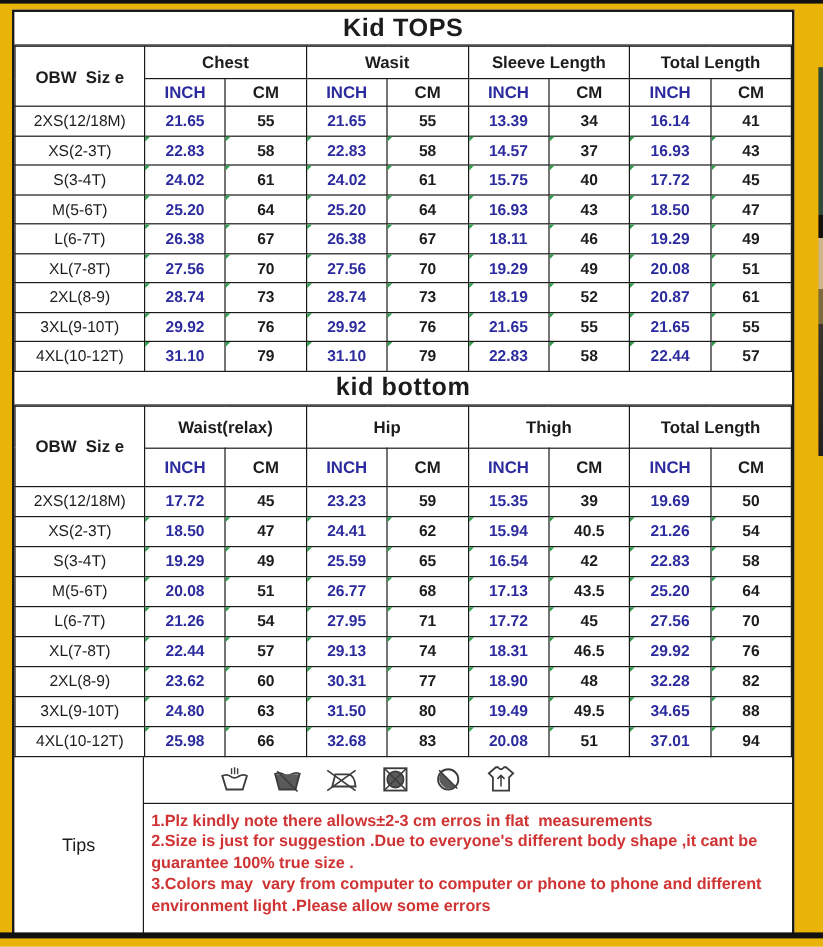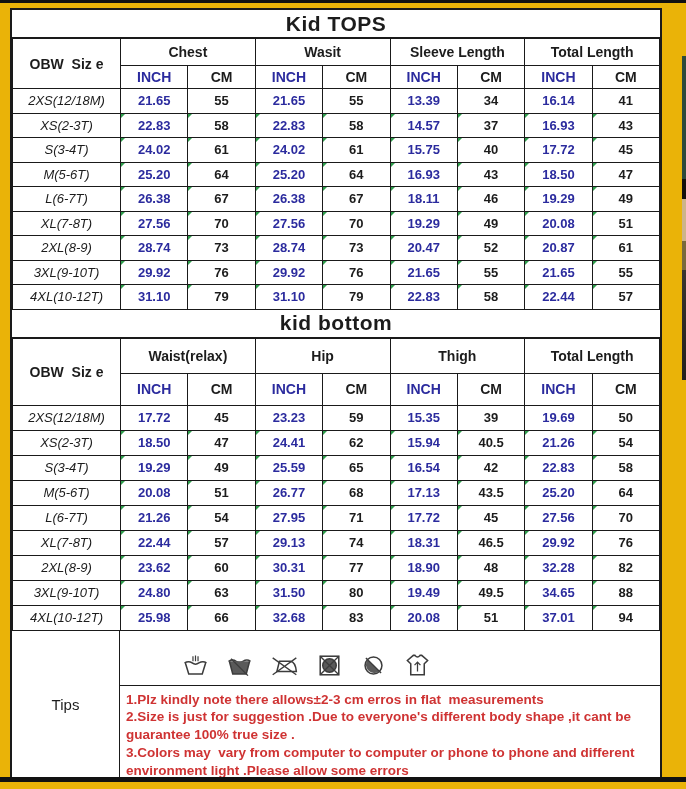--- a/index.html
+++ b/index.html
@@ -31,33 +31,33 @@
   .grouprow td{height:26px;font-size:14px;font-weight:bold;}
   .unitrow td{height:22px;font-size:14px;font-weight:bold;}
   .tall .grouprow td{height:34px;margin-left:38px;}
   .tall .unitrow td{height:31px;}
   .corner{font-size:14px;font-weight:normal;white-space:pre;}
   .unit-inch{color:#2b2b9e;}
   .unit-cm{color:#1c1c1c;}
   tbody tr{height:24.5px;}
   .tall tbody tr{height:25px;}
   tbody td{font-size:13px;font-weight:bold;}
-  td.rowlabel{font-weight:normal;font-size:13px;font-style:italic;}
+  td.rowlabel{font-weight:normal;font-size:13px;}
   td.inch{color:#2b2b9e;}
   td.cm{color:#1c1c1c;}
   td.mark::before{
     content:"";position:absolute;top:0;left:0;width:0;height:0;
     border-top:4px solid #2f9e4c;border-right:4px solid transparent;
   }
   #tips{flex:1 1 auto;display:flex;min-height:0;}
   .tips-label-cell{
     flex:0 0 107px;border-right:1px solid #1a1a1a;display:flex;
     align-items:center;justify-content:center;font-size:15px;color:#1c1c1c;text-align:center;
   }
-  .tips-right{flex:1 1 auto;display:flex;flex-direction:column;min-width:0;margin-top:16px;}
+  .tips-right{flex:1 1 auto;display:flex;flex-direction:column;min-width:0;}
   .care-row{
     flex:0 0 38px;border-bottom:1px solid #1a1a1a;display:flex;align-items:center;
     gap:17px;padding-left:62px;
   }
   .care-row svg{display:block;}
   .tips-text{flex:1 1 auto;padding:5px 6px 4px 6px;}
   .tip-line{
     color:#cf3333;font-weight:bold;font-size:13.5px;line-height:1.32;white-space:pre-wrap;
   }
 </style>
@@ -168,21 +168,21 @@
             <td class="cm mark">49</td>
             <td class="inch mark">20.08</td>
             <td class="cm mark">51</td>
           </tr>
           <tr>
             <td class="rowlabel">2XL(8-9)</td>
             <td class="inch mark">28.74</td>
             <td class="cm mark">73</td>
             <td class="inch mark">28.74</td>
             <td class="cm mark">73</td>
-            <td class="inch mark">20.47</td>
+            <td class="inch mark">18.19</td>
             <td class="cm mark">52</td>
             <td class="inch mark">20.87</td>
             <td class="cm mark">61</td>
           </tr>
           <tr>
             <td class="rowlabel">3XL(9-10T)</td>
             <td class="inch mark">29.92</td>
             <td class="cm mark">76</td>
             <td class="inch mark">29.92</td>
             <td class="cm mark">76</td>

